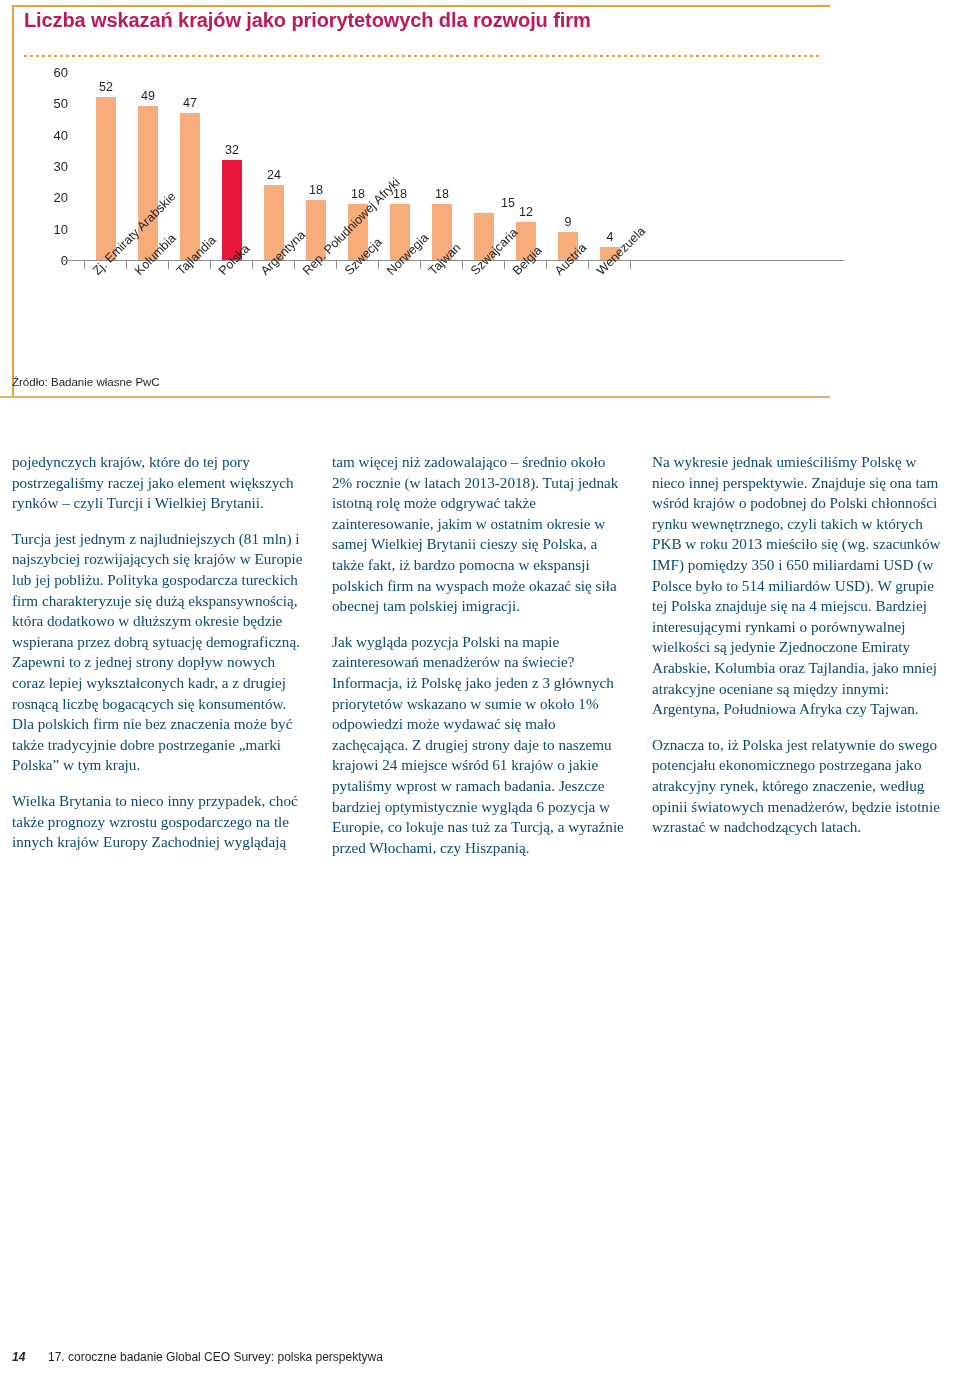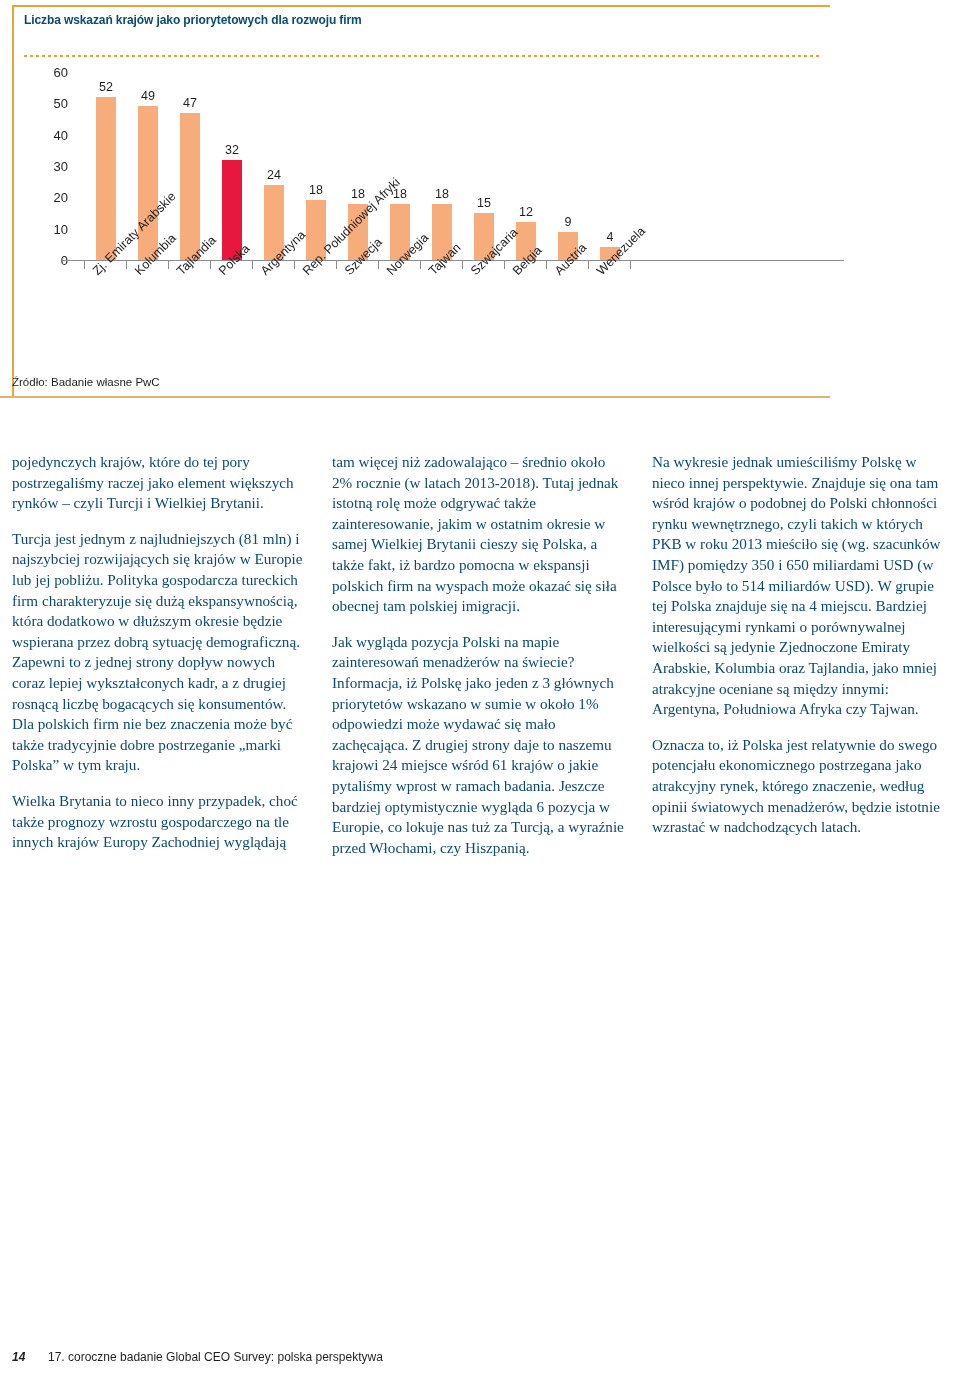--- a/index.html
+++ b/index.html
@@ -21,22 +21,22 @@
   .rule-bottom{
     position:absolute;left:0px;top:396px;width:830px;height:2px;
     background:#e0b36a;
   }
   .rule-left{
     position:absolute;left:12px;top:5px;width:2px;height:393px;
     background:#e8a33d;
   }
   .chart-title{
     position:absolute;left:24px;top:10px;width:700px;
-    font-size:12px;font-weight:bold;line-height:20px;letter-spacing:-0.1px;
-    color:#0c4a6e;
+    font-size:20px;font-weight:bold;line-height:20px;letter-spacing:-0.1px;
+    color:#be185d;
   }
   .title-line2{display:block;}
   .dotted-rule{
     position:absolute;left:24px;top:55px;width:795px;height:2px;
     background-image:repeating-linear-gradient(to right,#e8a33d 0 3px, rgba(0,0,0,0) 3px 6px);
   }
   .yaxis{
     position:absolute;left:34px;top:66px;width:34px;height:200px;
   }
   .ytick{
@@ -151,21 +151,21 @@
       <div class="bar-slot" style="left: 316px;">
         <div class="bar" style="height: 56.4px;"></div>
         <div class="bar-value" style="bottom: 59.4px;">18</div>
       </div>
       <div class="bar-slot" style="left: 358px;">
         <div class="bar" style="height: 56.4px;"></div>
         <div class="bar-value" style="bottom: 59.4px;">18</div>
       </div>
       <div class="bar-slot" style="left: 400px;">
         <div class="bar" style="height: 47px;"></div>
-        <div class="bar-value" style="bottom: 50px;">15</div>
+        <div class="bar-value" style="bottom: 50px; margin-left: 24px;">15</div>
       </div>
       <div class="bar-slot" style="left: 442px;">
         <div class="bar" style="height: 37.6px;"></div>
         <div class="bar-value" style="bottom: 40.6px;">12</div>
       </div>
       <div class="bar-slot" style="left: 484px;">
         <div class="bar" style="height: 28.2px;"></div>
         <div class="bar-value" style="bottom: 31.2px;">9</div>
       </div>
       <div class="bar-slot" style="left: 526px;">

